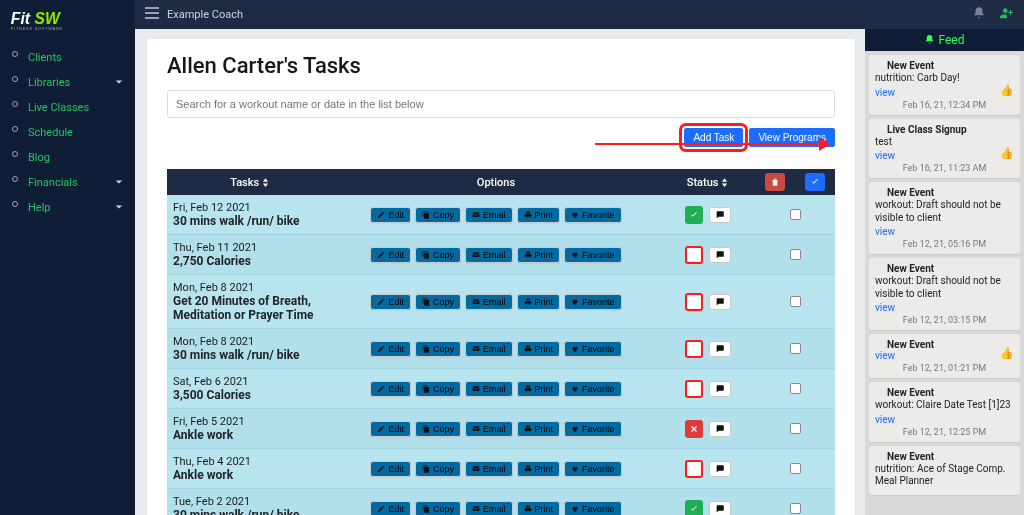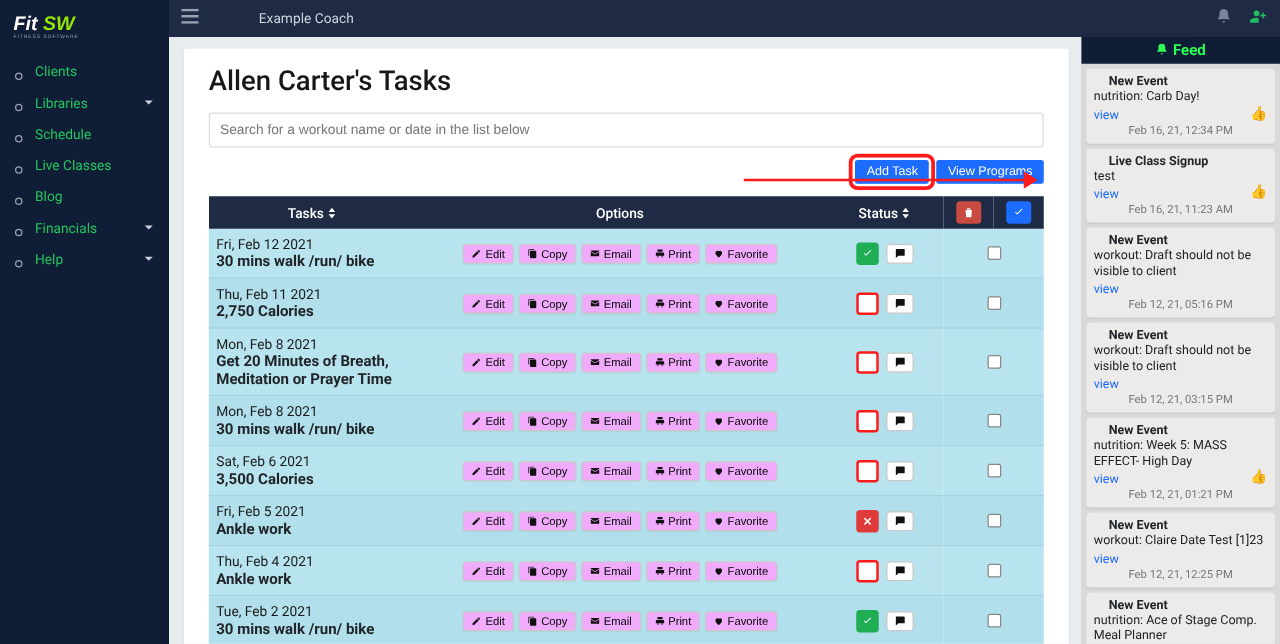--- a/index.html
+++ b/index.html
@@ -13,55 +13,55 @@
       color:#212529;
     }
     
     .topbar {
       position:fixed; top:0; left:135px; right:0; height:29px;
       background:#1f2a44; color:#e8e8ee;
       display:flex; align-items:center; padding:0 10px;
       z-index:5;
     }
     .topbar .hamburger { width:14px; margin-right:8px; cursor:pointer; }
-    .topbar .coachname { font-size:11px; color:#d0d3e0;margin-left:40px; }
+    .topbar .coachname { font-size:11px; color:#d0d3e0; }
     .topbar-right { margin-left:auto; display:flex; align-items:center; gap:14px; }
     .topbar-right svg { width:14px; height:14px; }
     .bell-icon path{fill:#7b8297;}
     .user-icon path{fill:#21bb60;}
 
     .sidebar {
       position:fixed; top:0; left:0; bottom:0; width:135px;
       background:#0f1e36; color:#22c55e; z-index:6;
       padding-top:4px; overflow:hidden;
     }
     .logo { padding:6px 10px 8px; }
     .logo svg { width:96px; height:22px; }
     .nav { list-style:none; margin-top:2px; }
-    .nav li { display:flex; align-items:flex-end; padding:6px 12px; font-size:11px; cursor:pointer; }
+    .nav li { display:flex; align-items:flex-start; padding:6px 12px; font-size:11px; cursor:pointer; }
     .nav li .dot { width:6px;height:6px;border:1px solid #9aa1b3;border-radius:50%; margin-right:10px; flex-shrink:0;}
     .nav li .caret { margin-left:auto; }
     .nav li .caret svg{width:8px;height:8px;}
     .nav li .caret svg path{fill:#cfd4df;}
 
     .main {
       position:absolute; top:29px; left:135px; right:159px; bottom:0;
       background:#e9ecef; overflow:hidden;
     }
     .pagecard {
       margin:10px 10px 0 12px; background:#fff; border-radius:2px;
       padding:14px 20px 0; height:480px; overflow:hidden;
       box-shadow:0 1px 2px rgba(0,0,0,.08);
     }
     .pagecard h1 { font-size:22px; font-weight:500; color:#171717; margin-bottom:12px;}
     .search {
       width:100%; height:28px; border:1px solid #dcdcdc; border-radius:3px;
       padding:0 8px; font-size:11px; color:#777; margin-bottom:10px;
     }
-    .topbtns { display:flex; justify-content:flex-end; gap:6px; margin-bottom:10px;}
+    .topbtns { display:flex; justify-content:flex-end; gap:6px; margin-bottom:22px;}
     .btn-blue {
       background:#1c6cff; color:#fff; border:1px solid #1c6cff; border-radius:2px;
       font-size:10px; padding:3px 8px; cursor:pointer;
     }
     .btn-blue.highlighted { outline:3px solid #ff1b1b; outline-offset:2px;}
     
     .arrow {
       position:absolute; top:108px; left:460px; width:235px; height:14px;
       z-index:3; pointer-events:none;
     }
@@ -88,21 +88,21 @@
 
     .tbl tbody td {
       background:#b8e4ef; border-bottom:1px solid #a4d4e0;
       padding:6px 6px; font-size:11px; vertical-align:middle;
     }
     .tbl tbody tr:nth-child(even) td { background:#b1dfeb; }
     .task-date { color:#1b1b1b; font-size:11px; }
     .task-title { font-weight:700; font-size:12px; }
     .optbtns { display:flex; gap:4px; justify-content:center;}
     .optbtn {
-      background:#f0abfc; border:1px solid #c9c9c9; border-radius:3px;
+      background:#0369a1; border:1px solid #c9c9c9; border-radius:3px;
       font-size:9px; padding:2px 6px; cursor:pointer;
       display:inline-flex; align-items:center; gap:3px;
       box-shadow:0 1px 0 rgba(0,0,0,.04);
     }
     .optbtn svg{width:8px;height:8px;} .optbtn svg path{fill:#111;}
     .status-cell{ text-align:center; }
     .status-box {
       display:inline-flex; width:18px;height:18px;border-radius:3px;
       align-items:center;justify-content:center; margin-right:6px;
       vertical-align:middle;
@@ -118,21 +118,21 @@
     }
     .chat-bubble svg{width:10px;height:10px;} .chat-bubble svg path{fill:#111;}
     .row-chk { width:11px;height:11px;border:1px solid #888;border-radius:2px; margin:auto; background:#fff;}
 
     
     .feedpanel {
       position:fixed; top:29px; right:0; bottom:0; width:159px;
       background:#d9d9d9; overflow:hidden; font-size:10px;
     }
     .feedhead {
-      background:#0f1e36; color:#2bff55; font-weight:700; font-size:12px;
+      background:#0f1e36; color:#2bff55; font-weight:400; font-size:12px;
       padding:4px 16px; text-align:center;
     }
     .feedhead svg{width:11px;height:11px;vertical-align:-1px;margin-right:3px;}
     .feedhead svg path{fill:#2bff55;}
     .feeditem {
       background:#ecebea; margin:4px; border-radius:3px; padding:5px 6px;
       position:relative; box-shadow:0 1px 1px rgba(0,0,0,.07);
     }
     .feeditem .ftitle{ font-weight:700; font-size:10px;padding-left:12px; }
     .feeditem .fbody{ font-size:10px; color:#222; margin:1px 0 2px; line-height:1.25;}
@@ -158,25 +158,25 @@
       </li>
       <li>
         <span class="dot"></span>
         <span>Libraries</span>
         <span class="caret"><svg viewBox="0 0 10 10">
             <path d="M1 3l4 4 4-4z"></path>
           </svg></span>
       </li>
       <li>
         <span class="dot"></span>
-        <span>Schedule</span>
+        <span>Live Classes</span>
       </li>
       <li>
         <span class="dot"></span>
-        <span>Live Classes</span>
+        <span>Schedule</span>
       </li>
       <li>
         <span class="dot"></span>
         <span>Blog</span>
       </li>
       <li>
         <span class="dot"></span>
         <span>Financials</span>
         <span class="caret"><svg viewBox="0 0 10 10">
             <path d="M1 3l4 4 4-4z"></path>
@@ -689,21 +689,20 @@
         <div class="ftime">Feb 12, 21, 05:16 PM</div>
       </div>
       <div class="feeditem">
         <div class="ftitle">New Event</div>
         <div class="fbody">workout: Draft should not be visible to client</div>
         <div class="fview">view</div>
         <div class="ftime">Feb 12, 21, 03:15 PM</div>
       </div>
       <div class="feeditem">
         <div class="ftitle">New Event</div>
-        <div class="fbody">nutrition: Week 5: MASS EFFECT- High Day</div>
         <div class="fview">view</div>
         <div class="thumb">👍</div>
         <div class="ftime">Feb 12, 21, 01:21 PM</div>
       </div>
       <div class="feeditem">
         <div class="ftitle">New Event</div>
         <div class="fbody">workout: Claire Date Test [1]23</div>
         <div class="fview">view</div>
         <div class="ftime">Feb 12, 21, 12:25 PM</div>
       </div>

